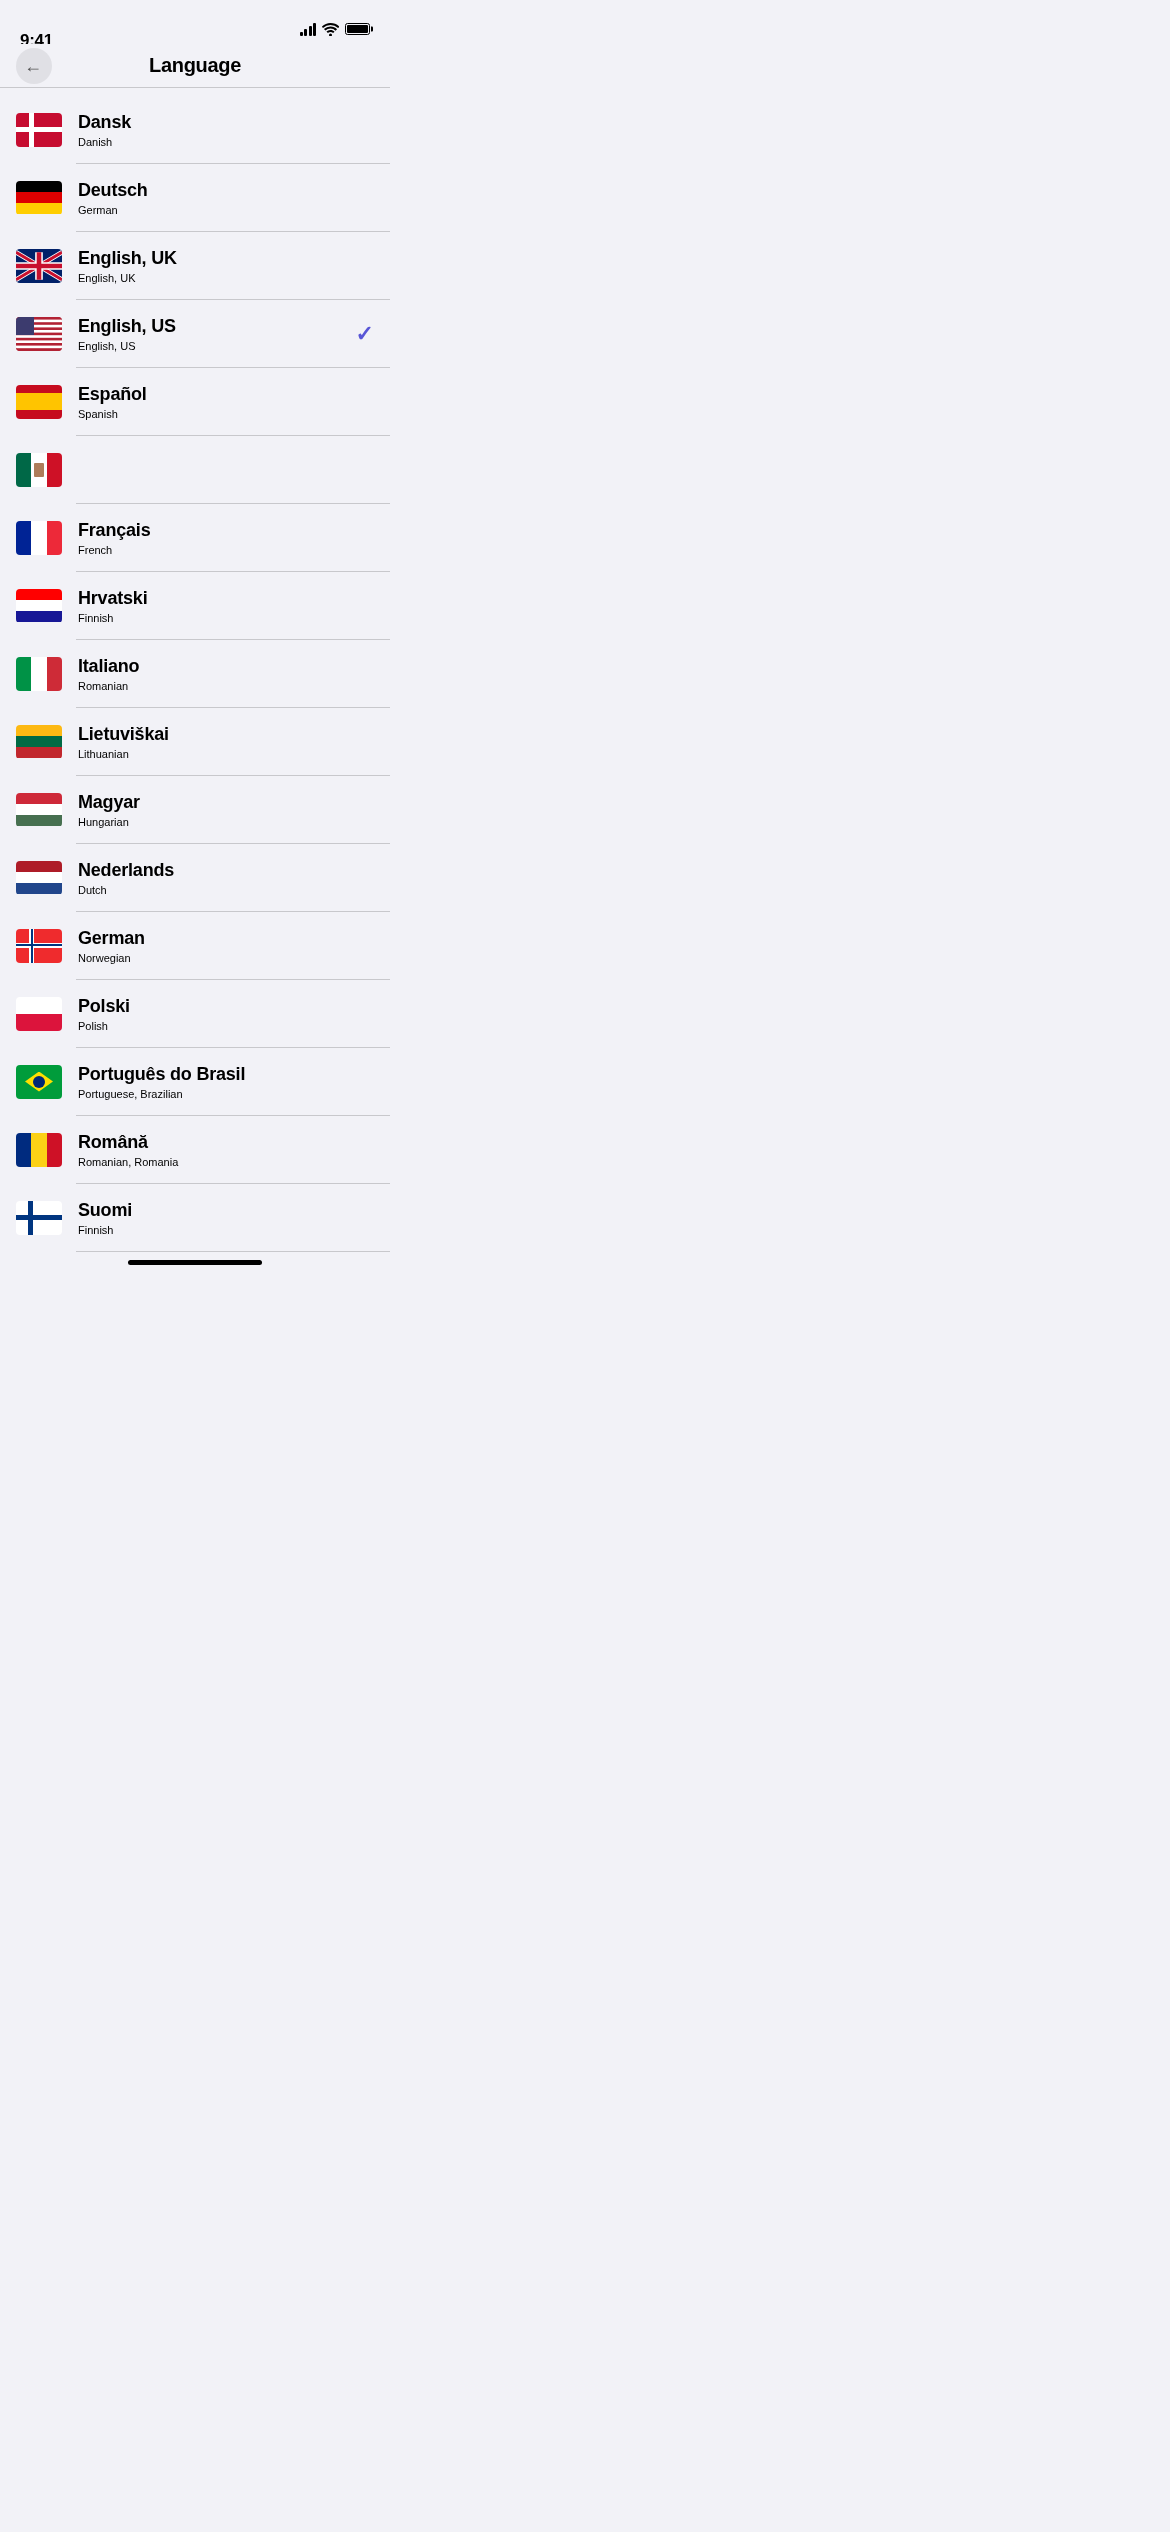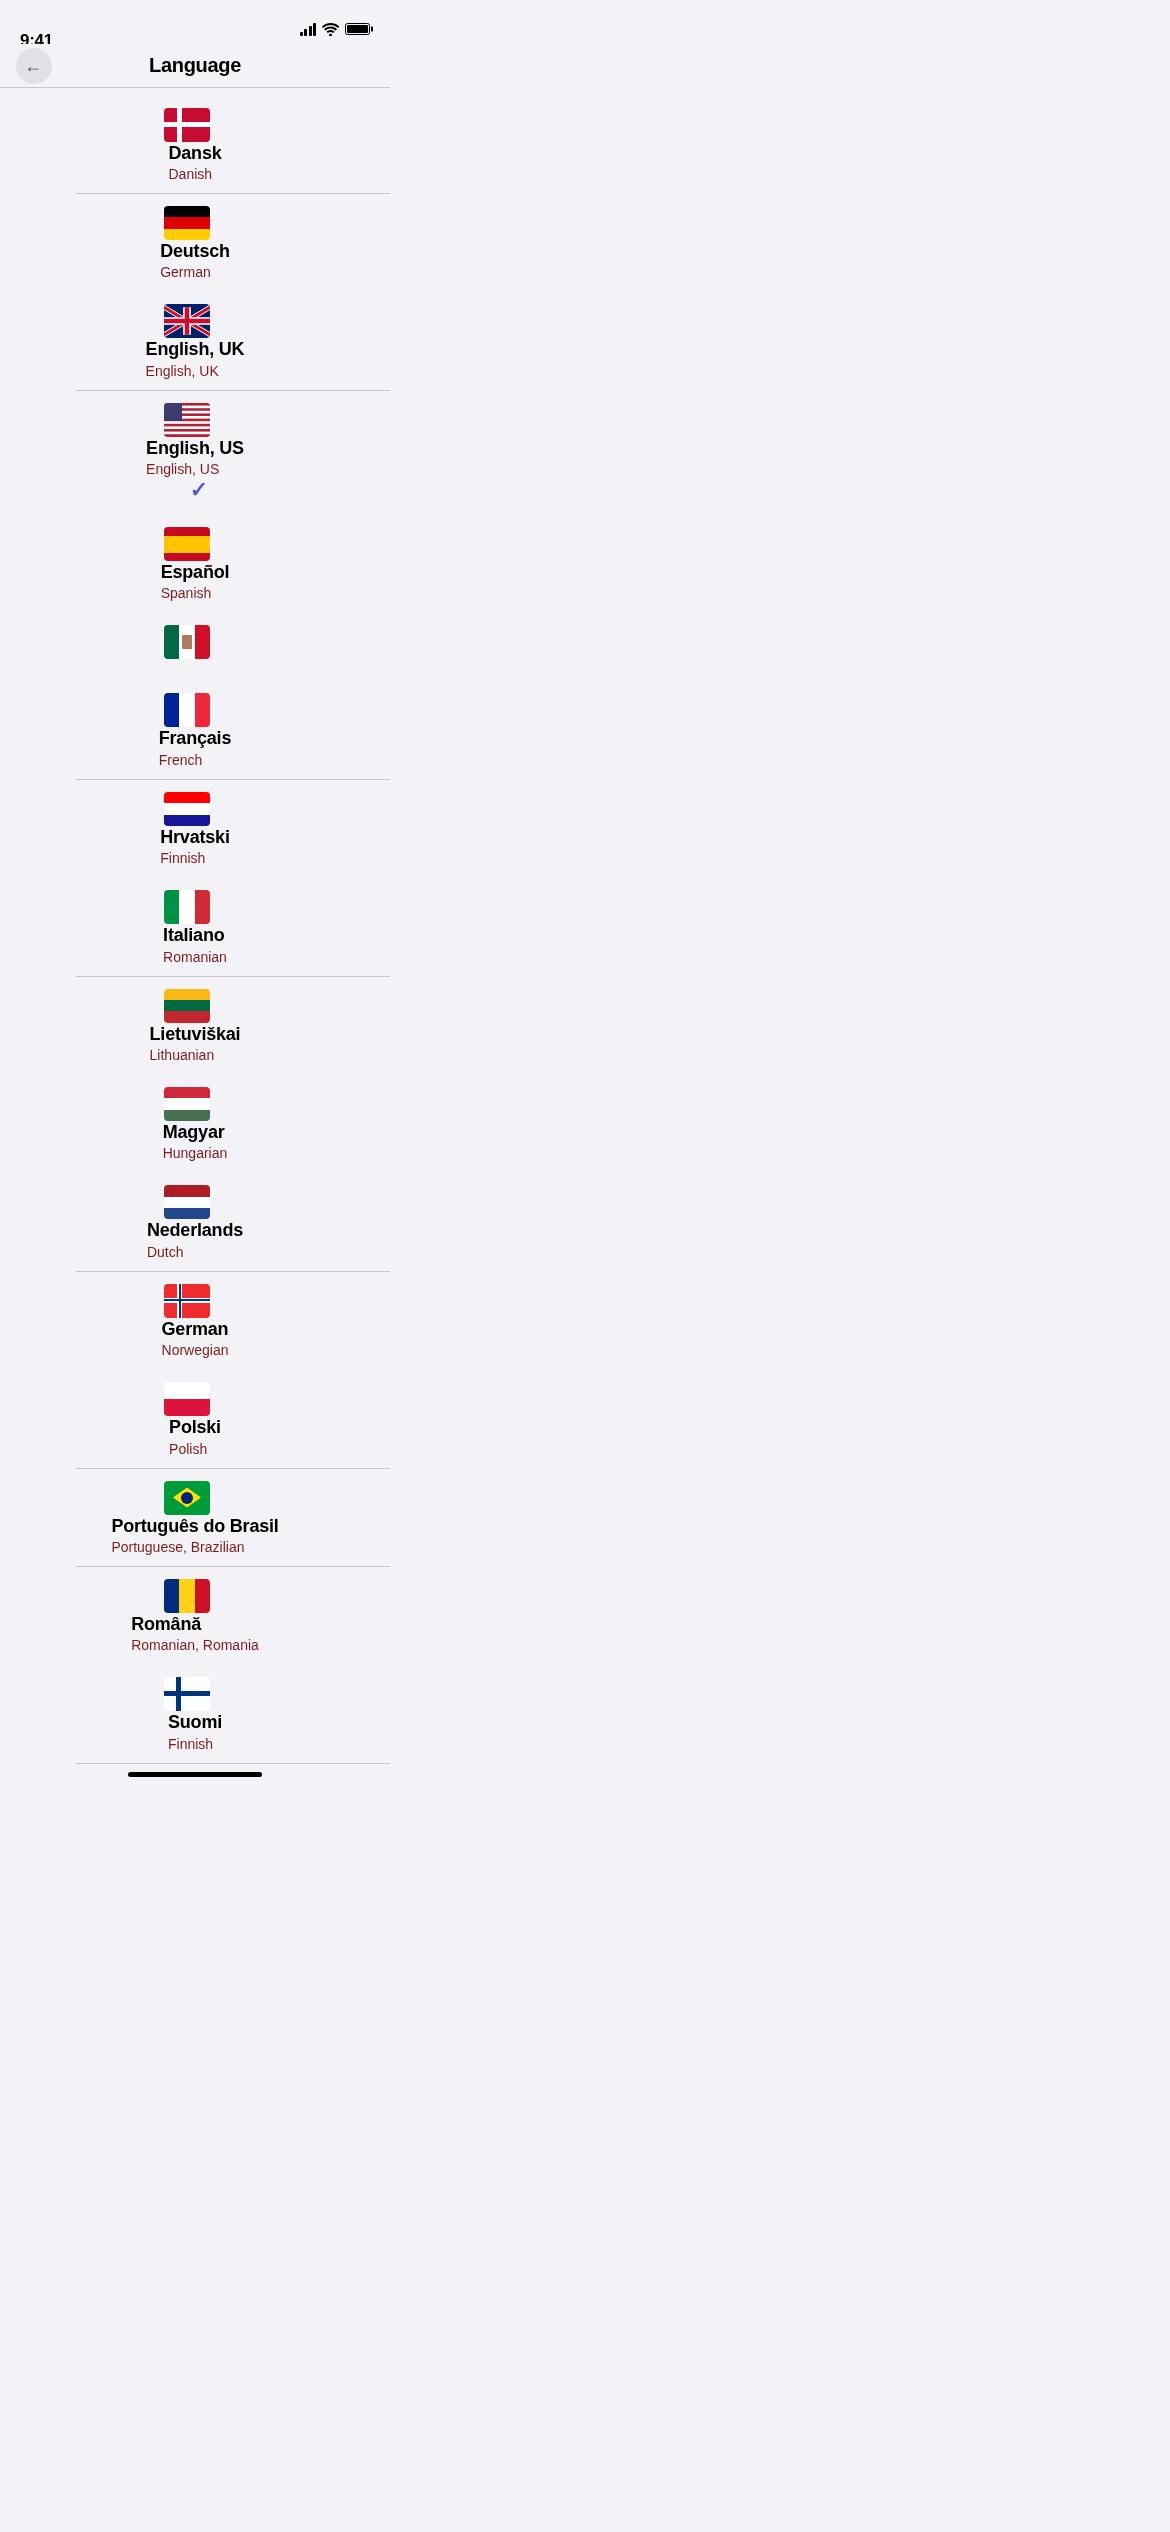--- a/index.html
+++ b/index.html
@@ -127,21 +127,20 @@
     }
 
     .list-item {
       display: flex;
       align-items: center;
       padding: 12px 16px;
       background: #f2f2f7;
       position: relative;
       cursor: pointer;
       min-height: 68px;
-      flex-direction: column;
     }
 
     .list-item::after {
       content: '';
       position: absolute;
       bottom: 0;
       left: 76px;
       right: 0;
       height: 0.5px;
       background: #c8c8cc;
@@ -163,22 +162,22 @@
 
     .lang-name {
       font-size: 18px;
       font-weight: 600;
       color: #000;
       letter-spacing: -0.2px;
       line-height: 1.3;
     }
 
     .lang-subtitle {
-      font-size: 14px;
-      color: #7f1d1d;
+      font-size: 11px;
+      color: #000000;
       margin-top: 1px;
     }
 
     .checkmark {
       color: #5856d6;
       font-size: 22px;
       font-weight: 600;
       margin-left: 8px;
     }
 

